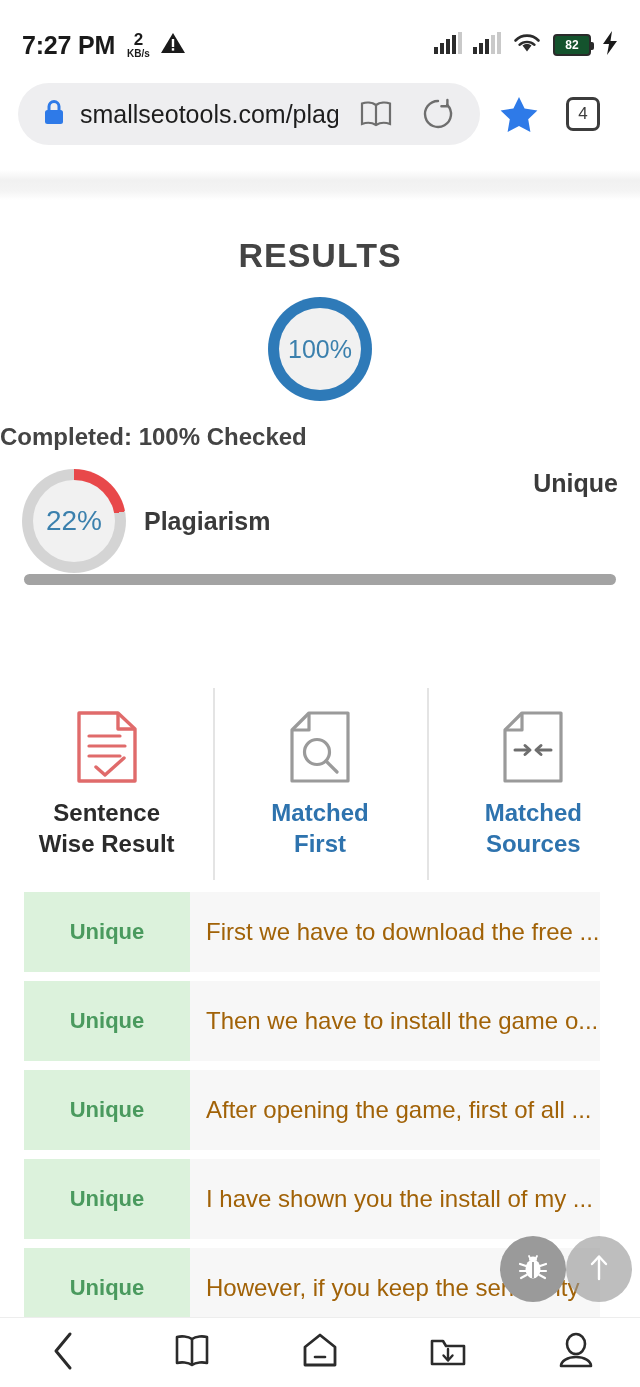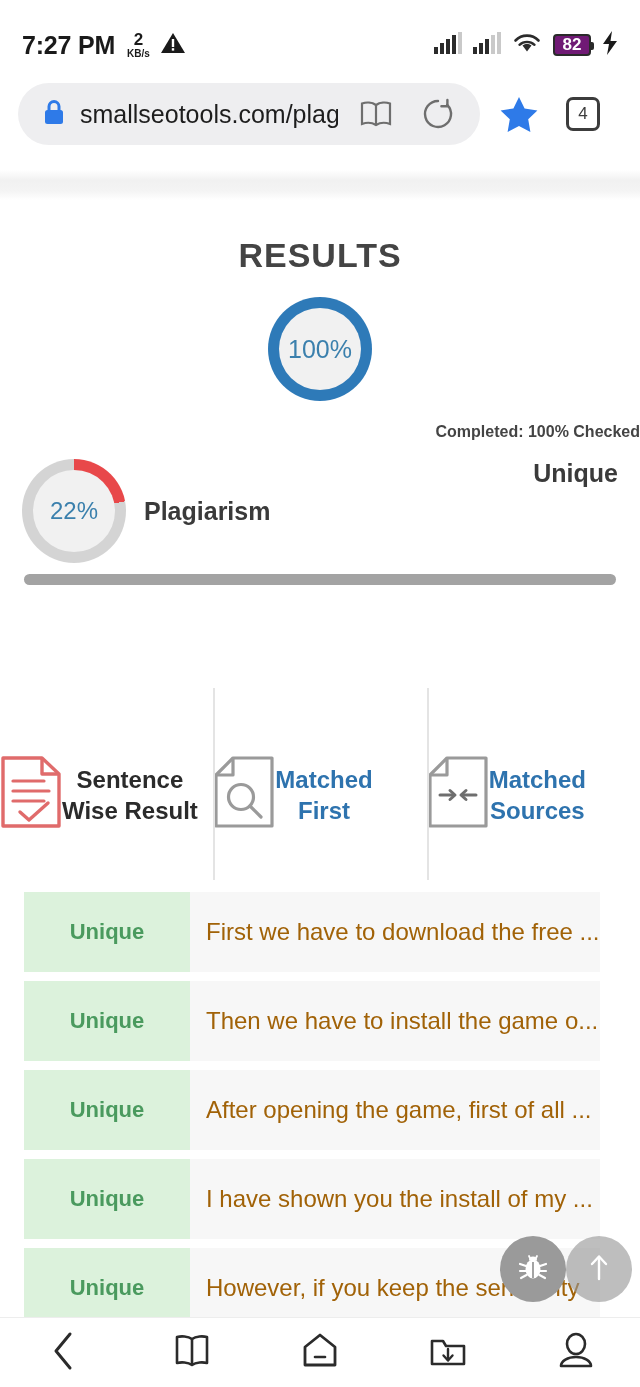--- a/index.html
+++ b/index.html
@@ -21,22 +21,22 @@
   }
   #status-left { display: flex; align-items: center; gap: 10px; }
   #status-time { font-size: 25px; font-weight: 700; color: #1a1a1a; letter-spacing: -0.2px; }
   #net-speed { display: flex; flex-direction: column; align-items: center; line-height: 1; margin-left: 2px; }
   #net-speed .num { font-size: 17px; font-weight: 700; color: #1a1a1a; }
   #net-speed .unit { font-size: 10px; font-weight: 700; color: #1a1a1a; margin-top: 1px; }
   #status-right { margin-left: auto; display: flex; align-items: center; gap: 11px; }
   .battery-chip {
     display: inline-flex; align-items: center; justify-content: center;
     width: 38px; height: 22px; border-radius: 4px;
-    background: #701a75; border: 2px solid #2a2a2a;
-    font-size: 17px; font-weight: 700; color: #ffffff;
+    background: #14532d; border: 2px solid #2a2a2a;
+    font-size: 12px; font-weight: 700; color: #ffffff;
     position: relative;
   }
   .battery-chip::after {
     content: ""; position: absolute; right: -5px; top: 6px;
     width: 3px; height: 8px; background: #2a2a2a; border-radius: 0 2px 2px 0;
   }
 
   
   #browser-toolbar {
     position: absolute; top: 58px; left: 0;
@@ -80,30 +80,30 @@
   #results-title {
     text-align: center; margin-top: 36px;
     font-size: 34px; font-weight: 700; color: #444444; letter-spacing: 1px;
   }
 
   .gauge { position: relative; display: inline-block; }
   .gauge .inner {
     position: absolute; inset: 11px;
     background: #f1f1f1; border-radius: 50%;
     display: flex; align-items: center; justify-content: center;
-    font-size: 24px; color: #3b80ad;
+    font-size: 28px; color: #3b80ad;
   }
 
   #total-gauge-wrap { margin-top: 22px; text-align: center; }
   #gauge-total { width: 104px; height: 104px; border-radius: 50%; text-decoration: underline; }
   #gauge-total .inner { font-size: 25px; }
 
   #completed-text {
-    text-align: right; margin-top: 18px;
-    font-size: 16px; font-weight: 700; color: #444444;
+    text-align: left; margin-top: 18px;
+    font-size: 24px; font-weight: 700; color: #444444;
   }
 
   #split-gauges {
     margin-top: 18px; position: relative; height: 110px;
   }
   #plag-group { position: absolute; left: 22px; top: 0; display: flex; align-items: center; gap: 18px; }
   #uniq-group { position: absolute; right: 22px; top: 0; display: flex; align-items: center; gap: 18px; }
   .gauge-sm { width: 104px; height: 104px; border-radius: 50%; }
   .gauge-label { font-size: 25px; font-weight: 700; color: #3a3a3a; }
 
@@ -113,21 +113,21 @@
     background: #a3a3a3; border-radius: 6px;
   }
 
   
   #view-tabs {
     position: absolute; left: 0; top: 488px;
     width: 640px; height: 192px;
     display: flex;
   }
   .view-tab {
-    flex: 1; display: flex; 
+    flex: 1; display: flex; flex-direction: column;
     align-items: center; justify-content: flex-start;
     padding-top: 16px; position: relative;
   }
   .view-tab + .view-tab::before {
     content: ""; position: absolute; left: 0; top: 0;
     width: 2px; height: 192px; background: #e4e4e4;
   }
   .tab-icon { height: 86px; display: flex; align-items: center; justify-content: center; }
   .tab-label {
     margin-top: 8px; text-align: center; line-height: 1.28;

